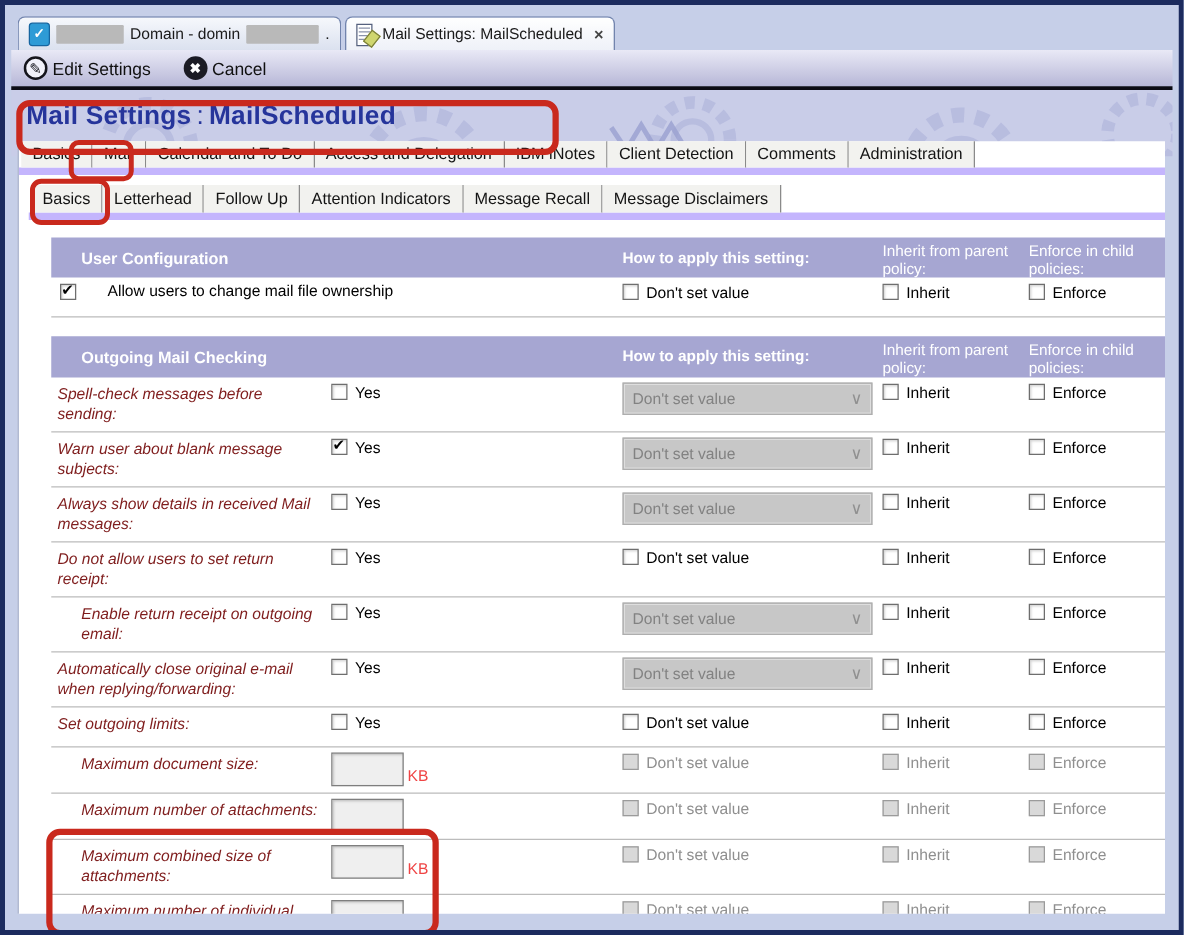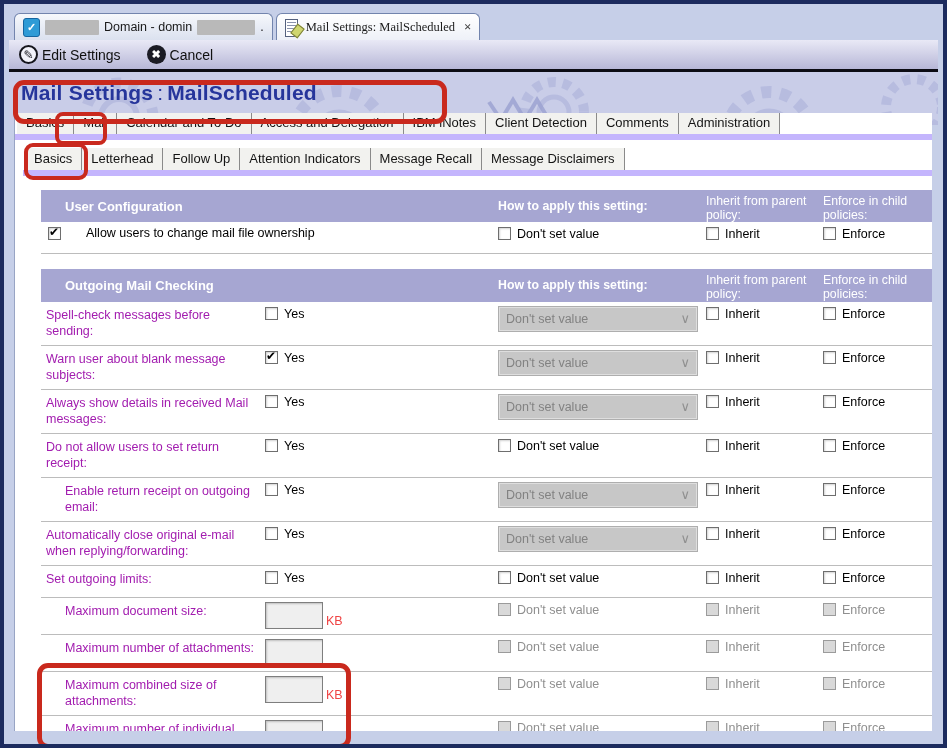--- a/index.html
+++ b/index.html
@@ -2,21 +2,21 @@
 <html><head>
 <meta charset="utf-8">
 <style>
   html,body{margin:0;padding:0;}
   body{width:947px;height:748px;font-family:"Liberation Sans",sans-serif;background:#8d9bbd;}
   .page{position:relative;width:947px;height:748px;background:#c6cfe8;border:4px solid #1c2b5e;box-sizing:border-box;overflow:hidden;}
 
   
   .wtabbar{position:absolute;top:9px;left:10px;height:27px;display:flex;gap:3px;z-index:2;}
   .wtab{display:flex;align-items:center;gap:5px;height:27px;padding:0 8px;border:1px solid #7284ad;border-bottom:none;border-radius:6px 6px 0 0;font-size:12.5px;color:#1a1a1a;background:linear-gradient(#f6f8fc,#dbe1ef);box-sizing:border-box;}
-  .wtab.active{background:linear-gradient(#ffffff,#eef1f8);font-family:Liberation Serif, serif;}
+  .wtab.active{background:linear-gradient(#ffffff,#eef1f8);}
   .redact{display:inline-block;height:15px;background:#b9b9b9;border-radius:1px;}
   .bookmark-ic{width:15px;height:17px;background:#2e9bd6;border:1px solid #1565a0;border-radius:3px;color:#fff;font-size:11px;line-height:16px;text-align:center;font-weight:700;flex:none;}
   .docic{width:16px;height:17px;position:relative;flex:none;}
   .docic .pg{position:absolute;left:0;top:0;width:11px;height:16px;background:#fff;border:1px solid #55617e;}
   .docic .pg i{display:block;height:1px;background:#8a93ab;margin:2px 1px 0 1px;}
   .docic .pen{position:absolute;right:-1px;bottom:-1px;width:7px;height:10px;background:#cfd66e;border:1px solid #7b7f3a;transform:rotate(38deg);}
   .wclose{font-size:13px;color:#444;margin-left:4px;cursor:default;font-weight:700;}
 
   
   .toolbar{position:absolute;top:36px;left:5px;right:5px;height:29px;background:linear-gradient(#e9e9f6,#b7b7d7);border-bottom:3px solid #0c0c14;display:flex;align-items:center;gap:26px;padding-left:10px;box-sizing:content-box;z-index:1;}
@@ -38,21 +38,21 @@
   .ntab{font-size:13px;color:#141414;background:#f2f2ef;padding:3px 9px 4px 9px;border-right:1px solid #8a8a8a;white-space:nowrap;}
 
   .sections{margin:14px 0 0 26px;width:897px;}
   .sec{margin-bottom:15px;}
   .grid{display:grid;grid-template-columns:224px 233px 208px 117px 115px;}
   .sec-head{background:#a6a6d2;color:#fff;min-height:30px;align-items:start;padding-top:3px;box-sizing:border-box;}
   .sec-title{grid-column:1 / span 2;font-weight:700;font-size:13px;padding:6px 0 0 24px;}
   .colhdr{font-size:12.3px;line-height:1.15;padding-top:1px;}
   .colhdr.b{font-weight:700;padding-top:6px;}
   .row{border-bottom:1px solid #bcbcbc;padding:4px 0 5px 0;align-items:start;min-height:22px;}
-  .lbl{font-size:12.5px;color:#a21caf;line-height:1.32;padding:1px 10px 0 5px;box-sizing:border-box;}
+  .lbl{font-size:12.5px;color:#7f1d1d;line-height:1.32;padding:1px 10px 0 5px;box-sizing:border-box;font-style:italic;}
   .lbl.ind{padding-left:24px;}
   .wide{grid-column:1 / span 2;display:flex;align-items:center;gap:25px;padding-left:7px;font-size:12.5px;}
 
   .cbl{display:inline-flex;align-items:flex-start;gap:6px;font-size:12.5px;color:#000;padding-top:1px;}
   .cbl.dis{color:#8f8f8f;}
   .cb{width:13px;height:13px;border:1px solid #6e6e6e;background:#fff;position:relative;flex:none;box-shadow:inset 1px 1px 2px rgba(0,0,0,.18);box-sizing:border-box;}
   .cb.checked::after{content:"\2714";position:absolute;left:0px;top:-3px;font-size:12px;color:#000;}
   .cb.dis{background:#d9d9d9;border-color:#9b9b9b;box-shadow:none;}
 
   .dd{width:200px;height:26px;background:#c7c7c7;border:1px solid #aeaeae;box-shadow:0 0 0 1px #dedede inset;display:flex;align-items:center;justify-content:space-between;padding:0 7px;color:#828282;font-size:12.5px;box-sizing:border-box;}

